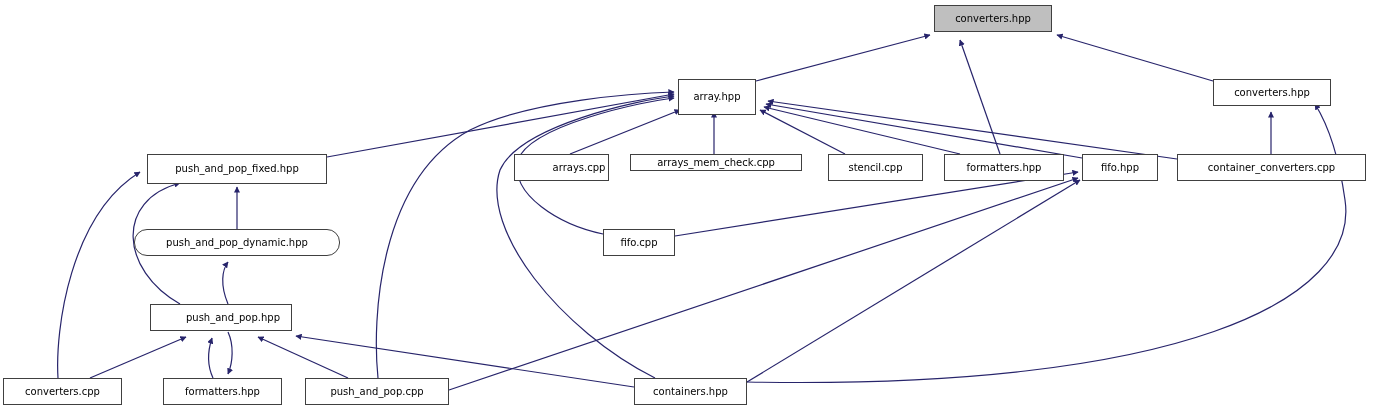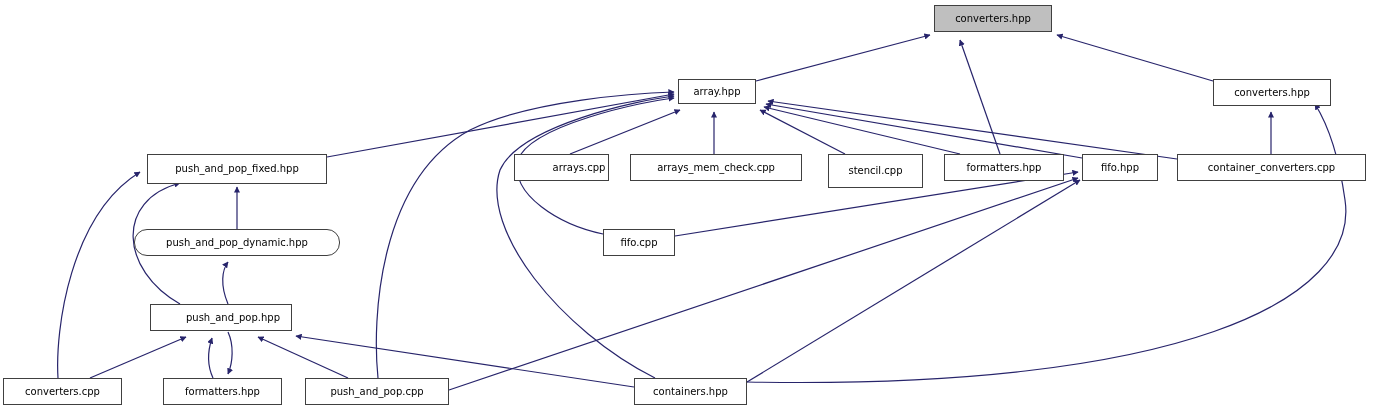--- a/index.html
+++ b/index.html
@@ -68,26 +68,26 @@
         <path d="M 655,378 C 560,330 480,230 500,170 C 520,125 640,100 674,96" marker-end="url(#arrow)" stroke="#27246b" fill="none" stroke-width="1.2"></path>
         <path d="M 603,234 C 560,225 510,195 518,160 C 530,125 645,101 674,98" marker-end="url(#arrow)" stroke="#27246b" fill="none" stroke-width="1.2"></path>
         <path d="M 675,236 L 1078,172" marker-end="url(#arrow)" stroke="#27246b" fill="none" stroke-width="1.2"></path>
         <path d="M 747,382 L 1080,180" marker-end="url(#arrow)" stroke="#27246b" fill="none" stroke-width="1.2"></path>
         <path d="M 449,390 L 1078,178" marker-end="url(#arrow)" stroke="#27246b" fill="none" stroke-width="1.2"></path>
         <path d="M 1000,154 L 960,40" marker-end="url(#arrow)" stroke="#27246b" fill="none" stroke-width="1.2"></path>
       </g>
   </svg>
   <div id="node-layer">
       <div class="node current" style="left: 934px; top: 5px; width: 118px; height: 27px;">converters.hpp</div>
-      <div class="node" style="left: 678px; top: 79px; width: 78px; height: 25px;">array.hpp</div>
+      <div class="node" style="left: 678px; top: 79px; width: 78px; height: 36px;">array.hpp</div>
       <div class="node" style="left: 1213px; top: 79px; width: 118px; height: 27px;">converters.hpp</div>
       <div class="node" style="left: 147px; top: 154px; width: 180px; height: 30px;">push_and_pop_fixed.hpp</div>
       <div class="node" style="left: 514px; top: 154px; width: 95px; height: 27px; padding-left: 35px;">arrays.cpp</div>
-      <div class="node" style="left: 630px; top: 154px; width: 172px; height: 27px;">arrays_mem_check.cpp</div>
-      <div class="node" style="left: 828px; top: 154px; width: 95px; height: 34px;">stencil.cpp</div>
+      <div class="node" style="left: 630px; top: 154px; width: 172px; height: 17px;">arrays_mem_check.cpp</div>
+      <div class="node" style="left: 828px; top: 154px; width: 95px; height: 27px;">stencil.cpp</div>
       <div class="node" style="left: 944px; top: 154px; width: 120px; height: 27px;">formatters.hpp</div>
       <div class="node" style="left: 1082px; top: 154px; width: 76px; height: 27px;">fifo.hpp</div>
       <div class="node" style="left: 1177px; top: 154px; width: 189px; height: 27px;">container_converters.cpp</div>
       <div class="node" style="left: 134px; top: 229px; width: 206px; height: 27px; border-radius: 13px;">push_and_pop_dynamic.hpp</div>
       <div class="node" style="left: 603px; top: 229px; width: 72px; height: 27px;">fifo.cpp</div>
       <div class="node" style="left: 150px; top: 304px; width: 142px; height: 27px; padding-left: 24px;">push_and_pop.hpp</div>
       <div class="node" style="left: 3px; top: 378px; width: 119px; height: 27px;">converters.cpp</div>
       <div class="node" style="left: 163px; top: 378px; width: 119px; height: 27px;">formatters.hpp</div>
       <div class="node" style="left: 305px; top: 378px; width: 144px; height: 27px;">push_and_pop.cpp</div>
       <div class="node" style="left: 634px; top: 378px; width: 113px; height: 27px;">containers.hpp</div>

